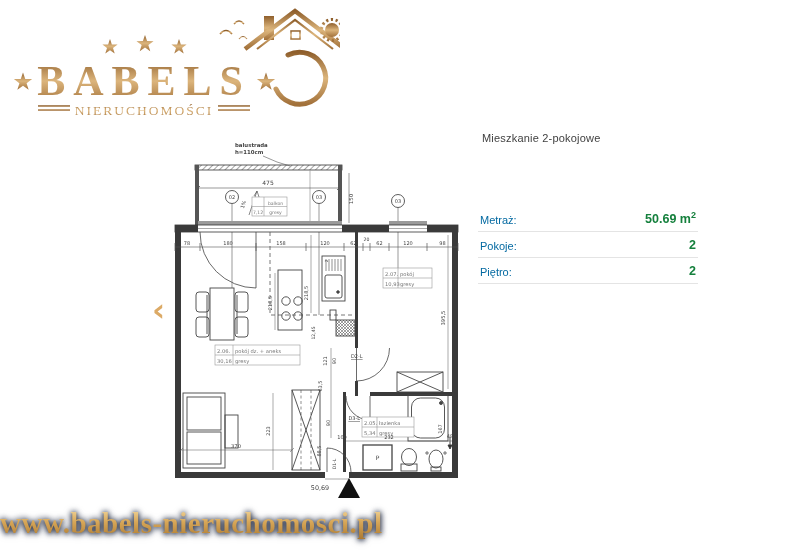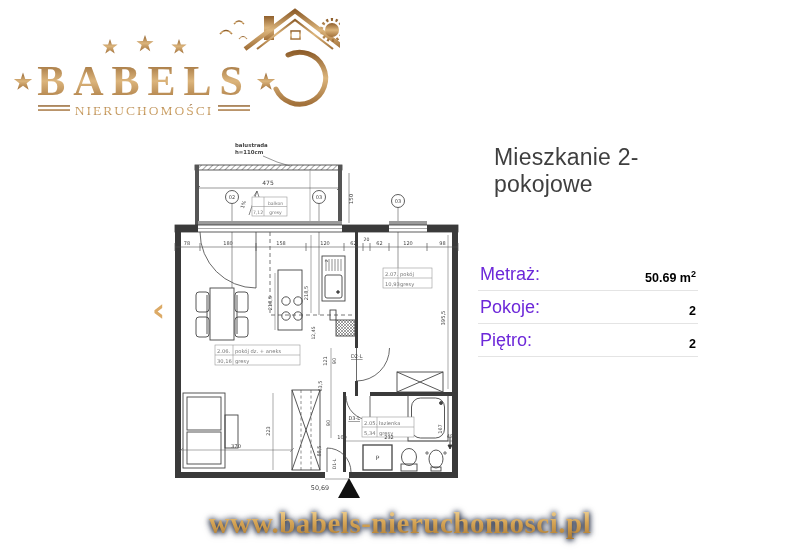--- a/index.html
+++ b/index.html
@@ -10,29 +10,29 @@
   
   .prev{position:absolute;left:152px;top:293px;width:20px;height:34px;
         color:#dcaa66;font-size:32px;line-height:34px;font-weight:bold;
         font-family:"DejaVu Sans",sans-serif;cursor:pointer;user-select:none;}
   
   .plan{position:absolute;left:165px;top:133px;width:300px;height:375px;}
   .plan text{font-family:"DejaVu Sans",sans-serif;fill:#444;}
   .plan .lbl{fill:#777;}
   
   .listing{position:absolute;left:478px;top:128px;width:220px;}
-  .listing h1{margin:16px;font-size:23px;font-weight:normal;color:#3f3f3f;letter-spacing:.2px;}
+  .listing h1{margin:4px;font-size:11px;font-weight:normal;color:#3f3f3f;letter-spacing:.2px;}
   .rows{margin-top:60px;}
   .row{display:flex;justify-content:space-between;align-items:flex-end;
        padding:6px 2px 5px 2px;border-bottom:1px solid #e4e4e4;}
-  .row .lab{font-size:18px;color:#6d28d9;}
-  .row .val{font-size:12.5px;color:#000000;font-weight:bold;text-align:right;}
+  .row .lab{font-size:11px;color:#0369a1;}
+  .row .val{font-size:12.5px;color:#15803d;font-weight:bold;text-align:right;}
   .row .val sup{font-size:9px;}
   
-  .footer{position:absolute;left:0;top:503px;width:800px;height:56px;text-align:center;}
+  .footer{position:absolute;left:0;top:503px;width:800px;height:56px;text-align:left;}
   .footer .url{display:inline-block;margin-top:4px;
         font-family:"Liberation Serif",serif;font-weight:bold;font-size:29px;letter-spacing:.5px;
         background:linear-gradient(180deg,#f3dba4 0%,#d8a758 45%,#a9772f 100%);
         -webkit-background-clip:text;background-clip:text;color:transparent;
         filter:drop-shadow(0 0 3px rgba(22,32,56,.85)) drop-shadow(0 1px 2px rgba(22,32,56,.7));}
 </style>
 </head>
 <body>
 
 <div class="stage">

